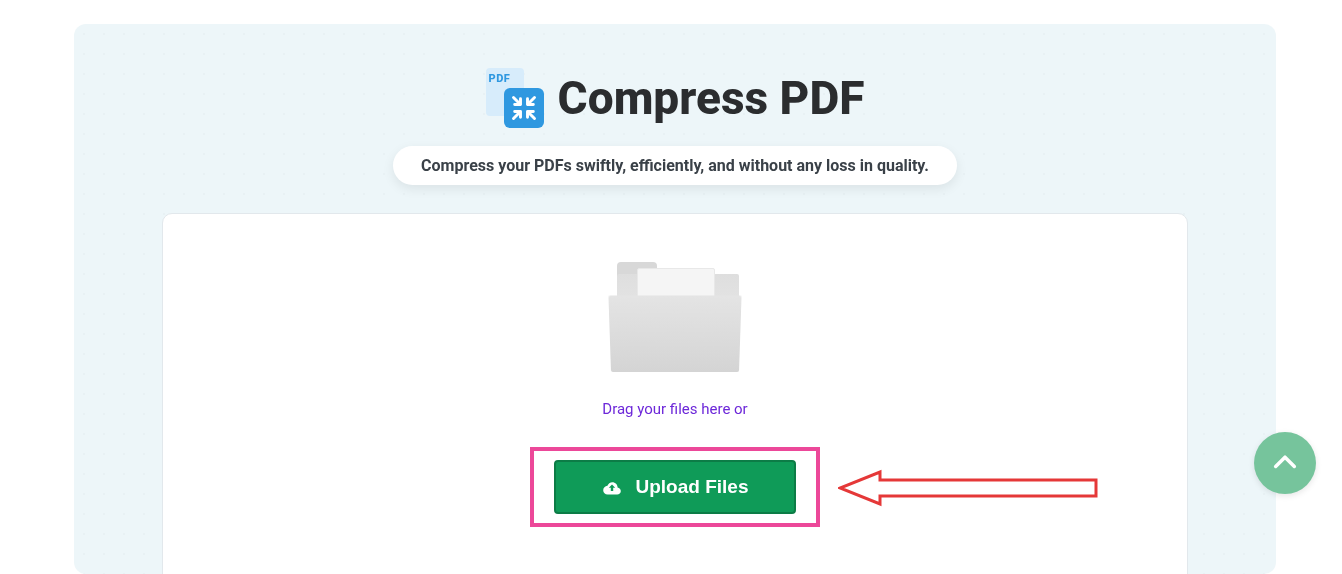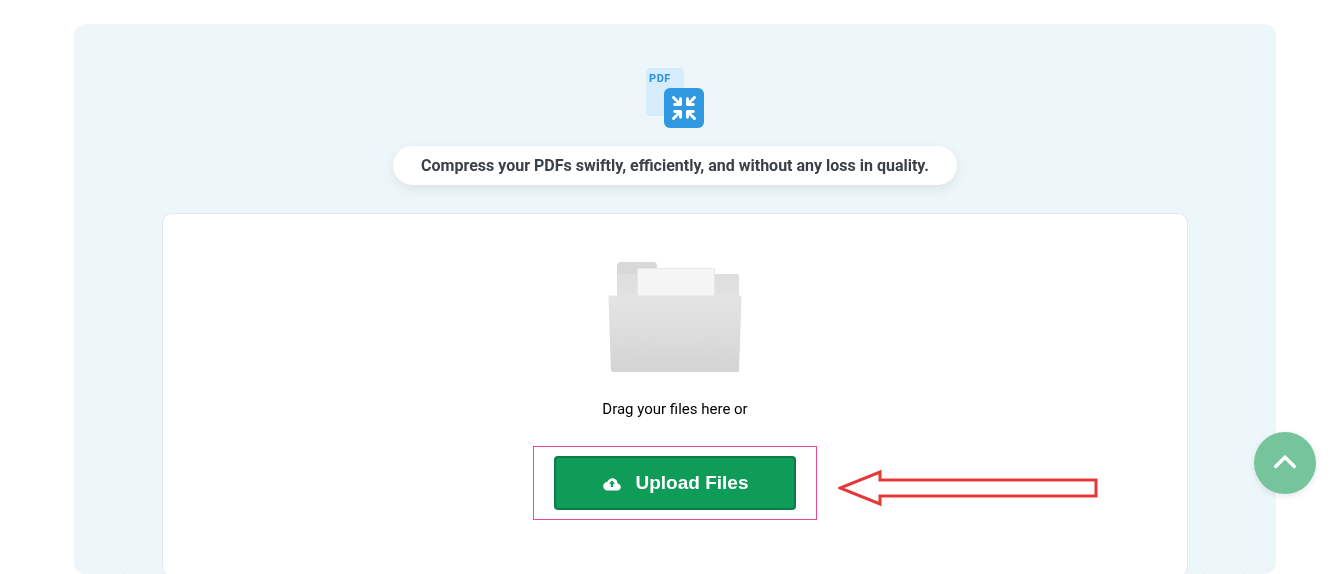--- a/index.html
+++ b/index.html
@@ -136,29 +136,28 @@
       top: 36px;
       left: 0;
       right: 0;
       bottom: 0;
       background: linear-gradient(#e4e4e4, #d4d4d4);
       border-radius: 2px;
       transform: perspective(200px) rotateX(-6deg);
       transform-origin: bottom;
     }
     .drag-text {
-      color: #000000;
+      color: #6d28d9;
       font-size: 15px;
-      margin-bottom: 14px;
+      margin-bottom: 29px;
     }
     .upload-button-wrapper {
-      border: 1px solid #ec4899;
+      border: 4px solid #ec4899;
       padding: 9px 20px;
       position: relative;
-      margin-top: 14px;
     }
     .upload-button {
       background: #0f9b58;
       border: 2px solid #0c7c46;
       color: #ffffff;
       font-size: 19px;
       font-weight: 700;
       padding: 14px 46px;
       display: flex;
       align-items: center;
@@ -201,20 +200,21 @@
         <svg viewBox="0 0 24 24" width="28" height="28">
             <g fill="#ffffff">
               <path d="M3 3 L9 9 M9 9 L9 4 M9 9 L4 9" stroke="#fff" stroke-width="2.5" fill="none" stroke-linecap="round"></path>
               <path d="M21 3 L15 9 M15 9 L15 4 M15 9 L20 9" stroke="#fff" stroke-width="2.5" fill="none" stroke-linecap="round"></path>
               <path d="M3 21 L9 15 M9 15 L9 20 M9 15 L4 15" stroke="#fff" stroke-width="2.5" fill="none" stroke-linecap="round"></path>
               <path d="M21 21 L15 15 M15 15 L15 20 M15 15 L20 15" stroke="#fff" stroke-width="2.5" fill="none" stroke-linecap="round"></path>
             </g>
           </svg>
       </div>
     </div>
+    <h1 class="page-title">Compress PDF</h1>
   </div>
 
   <div class="subtitle-pill">
     <span>Compress your PDFs swiftly, efficiently, and without any loss in quality.</span>
   </div>
 
   <div class="upload-card">
     <div class="folder-icon">
       <div class="folder-back"></div>
       <div class="folder-body"></div>

